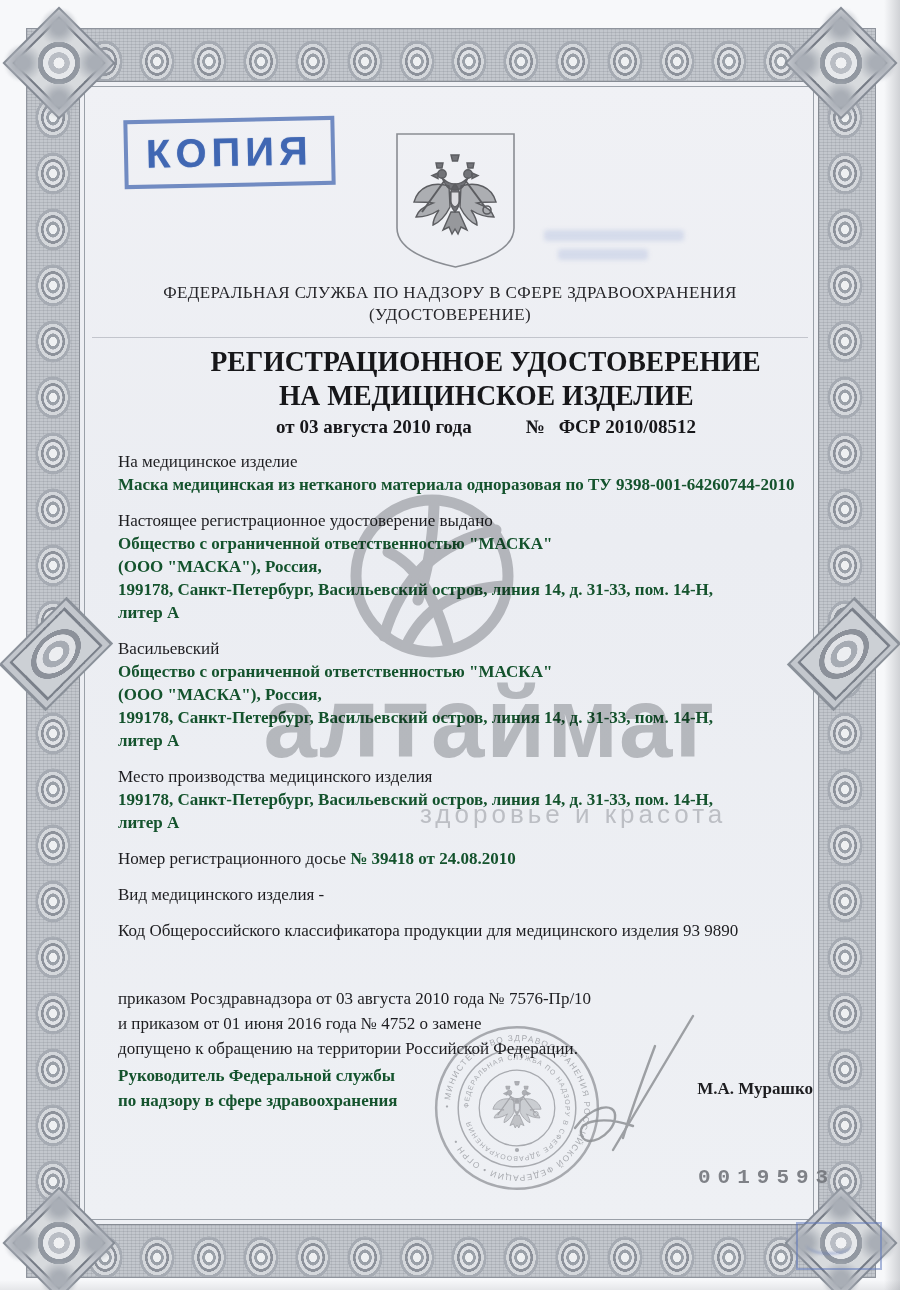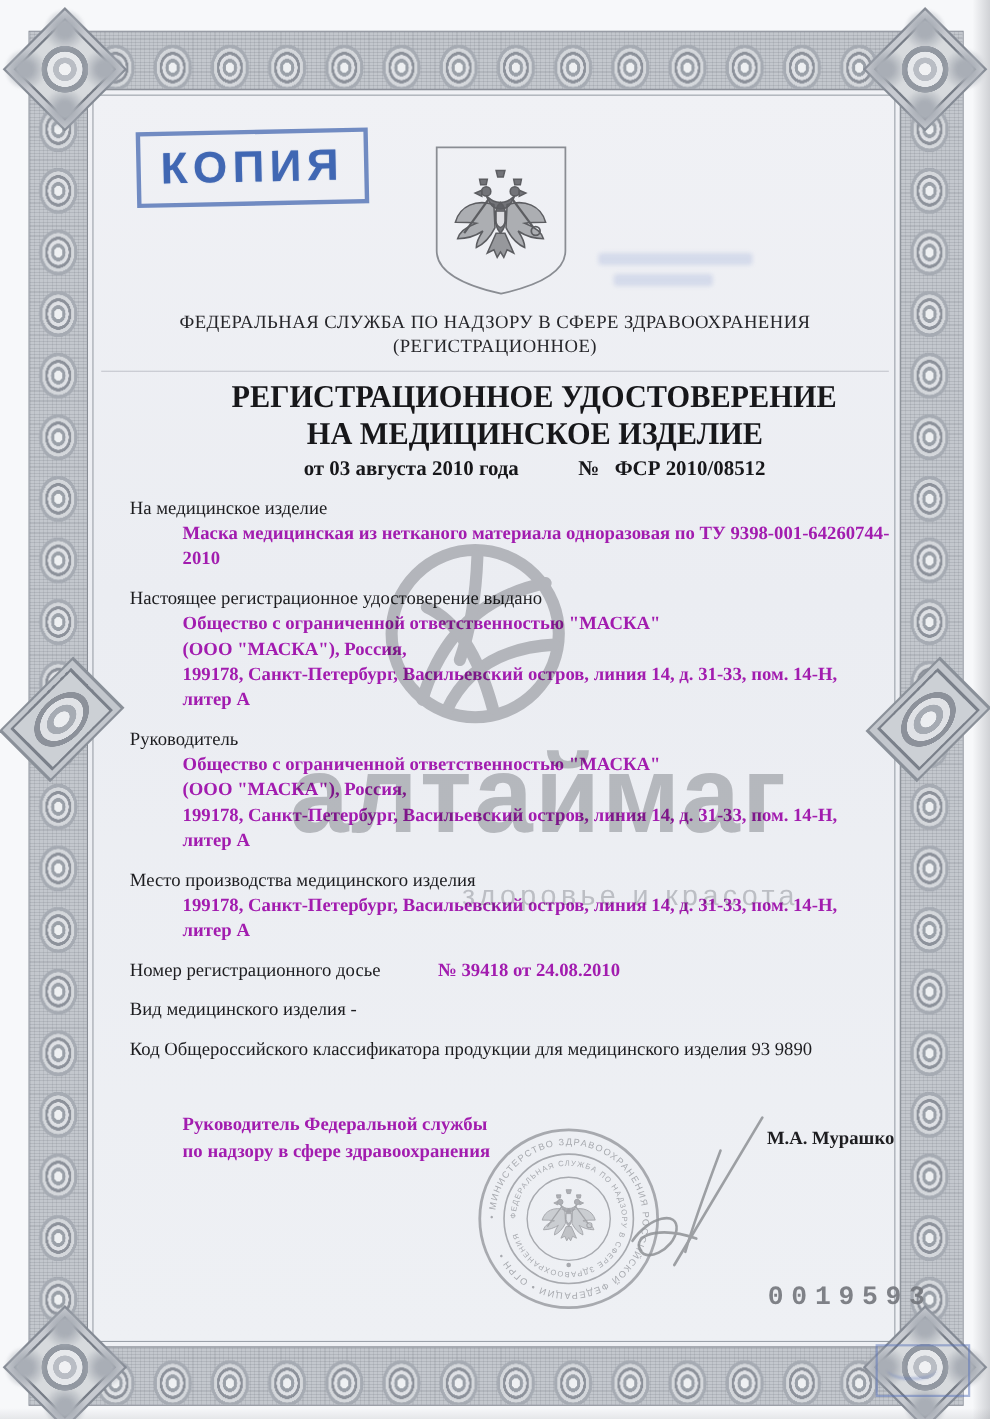--- a/index.html
+++ b/index.html
@@ -63,39 +63,39 @@
     font-size:17px;letter-spacing:.4px;line-height:22px;z-index:5;}
   .head-rule{left:92px;top:337px;width:716px;height:1px;background:#c2c5cc;z-index:5;}
 
   .title{left:80px;top:344px;width:740px;text-align:center;color:#17171a;z-index:5;margin-left:36px;}
   .title .t{display:inline-block;transform:scaleX(.95);font-weight:bold;font-size:29px;line-height:34px;}
   .title .dateline{margin-top:4px;font-weight:bold;font-size:19px;display:flex;justify-content:center;gap:14px;font-family:Liberation Serif, serif;}
   .title .dateline .gap{display:inline-block;width:26px;}
 
   .body-text{left:118px;top:450px;width:697px;font-size:17px;line-height:23px;color:#1d1d20;z-index:5;}
   .blk{margin:0 0 13px 0;}
-  .b{font-weight:bold;color:#a21caf;margin-left:48px;}
+  .b{font-weight:bold;color:#14532d;}
   .orders{line-height:25px;}
   .sig-row{display:flex;justify-content:space-between;align-items:center;margin-top:2px;line-height:25px;}
   .signer{font-weight:bold;padding-right:2px;}
 
   
   .wm{z-index:7;pointer-events:none;mix-blend-mode:multiply;opacity:.5;}
   .wm-logo{left:348px;top:490px;}
   .wm-brand{left:230px;top:668px;width:520px;text-align:center;
     font-family:"Liberation Sans",sans-serif;font-weight:bold;font-size:96px;
     color:#8a8b8f;letter-spacing:2px;transform:scaleY(1.04);}
   .wm-tagline{left:420px;top:799px;font-family:"Liberation Sans",sans-serif;
     font-size:26px;letter-spacing:4px;color:#97999e;}
 
   
   .round-stamp{left:433px;top:1024px;z-index:8;mix-blend-mode:multiply;opacity:.62;}
   .signature{left:535px;top:1008px;z-index:9;}
   .serial{left:698px;top:1166px;z-index:9;font-family:"Liberation Mono",monospace;
-    font-size:24px;font-weight:bold;letter-spacing:7px;color:#73767c;opacity:.9;}
+    font-size:21px;font-weight:bold;letter-spacing:7px;color:#73767c;opacity:.9;}
   .blue-frag{left:796px;top:1222px;width:82px;height:44px;z-index:10;
     border:2px solid rgba(90,115,185,.5);}
   .blue-frag i{position:absolute;left:8px;top:10px;width:46px;height:18px;display:block;
     border-bottom:3px solid rgba(90,115,185,.35);border-radius:50%;filter:blur(1px);}
 </style>
 </head>
 <body>
 
 <svg width="0" height="0" style="position:absolute" aria-hidden="true">
   <symbol id="dbl-eagle" viewBox="0 0 100 100">
@@ -169,21 +169,21 @@
   </svg>
 </div>
 
 <div class="abs ink-smudge">
   <div class="row"></div>
   <div class="row short"></div>
 </div>
 
 <div class="abs agency">
   <div>ФЕДЕРАЛЬНАЯ СЛУЖБА ПО НАДЗОРУ В СФЕРЕ ЗДРАВООХРАНЕНИЯ</div>
-  <div>(РЕГИСТРАЦИОННОЕ)</div>
+  <div>(УДОСТОВЕРЕНИЕ)</div>
 </div>
 <div class="abs head-rule"></div>
 
 <div class="abs title">
   <div><span class="t">РЕГИСТРАЦИОННОЕ УДОСТОВЕРЕНИЕ</span></div>
   <div><span class="t">НА МЕДИЦИНСКОЕ ИЗДЕЛИЕ</span></div>
   <div class="dateline">
     <span>от  03 августа 2010 года</span>
     <span class="gap"></span>
     <span>№</span>
@@ -197,37 +197,42 @@
     <div class="b">Маска медицинская из нетканого материала одноразовая по ТУ 9398-001-64260744-2010</div>
   </div>
   <div class="blk">
     <div>Настоящее регистрационное удостоверение выдано</div>
     <div class="b">Общество с ограниченной ответственностью "МАСКА"</div>
     <div class="b">(ООО "МАСКА"), Россия,</div>
     <div class="b">199178, Санкт-Петербург, Васильевский остров, линия 14, д. 31-33, пом. 14-Н,</div>
     <div class="b">литер А</div>
   </div>
   <div class="blk">
-    <div>Руководитель</div>
+    <div>Васильевский</div>
     <div class="b">Общество с ограниченной ответственностью "МАСКА"</div>
     <div class="b">(ООО "МАСКА"), Россия,</div>
     <div class="b">199178, Санкт-Петербург, Васильевский остров, линия 14, д. 31-33, пом. 14-Н,</div>
     <div class="b">литер А</div>
   </div>
   <div class="blk">
     <div>Место производства медицинского изделия</div>
     <div class="b">199178, Санкт-Петербург, Васильевский остров, линия 14, д. 31-33, пом. 14-Н,</div>
     <div class="b">литер А</div>
   </div>
   <div class="blk">
     <span>Номер регистрационного досье</span>
     <span class="b">№ 39418 от 24.08.2010</span>
   </div>
   <div class="blk">Вид медицинского изделия -</div>
   <div class="blk" style="margin-bottom:44px">Код Общероссийского классификатора продукции для медицинского изделия 93 9890</div>
+  <div class="orders">
+    <div>приказом Росздравнадзора от 03 августа 2010 года № 7576-Пр/10</div>
+    <div>и приказом от 01 июня 2016 года № 4752 о замене</div>
+    <div>допущено к обращению на территории Российской Федерации.</div>
+  </div>
   <div class="sig-row">
     <div class="b">
       <div>Руководитель Федеральной службы</div>
       <div>по надзору в сфере здравоохранения</div>
     </div>
     <div class="signer">М.А. Мурашко</div>
   </div>
 </div>
 
 <div class="abs wm wm-logo">

